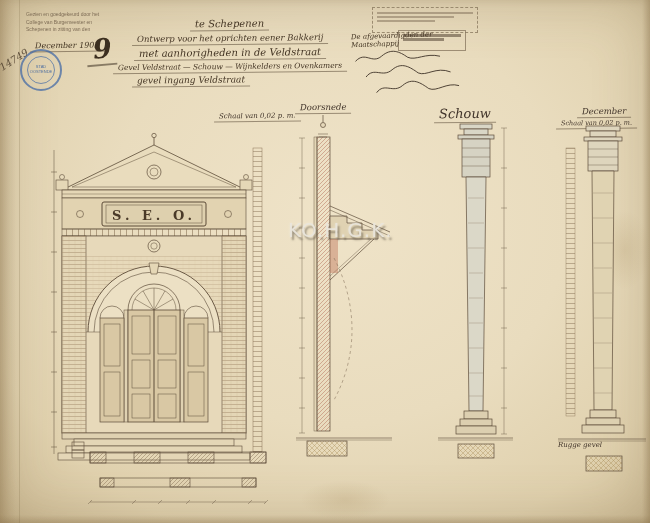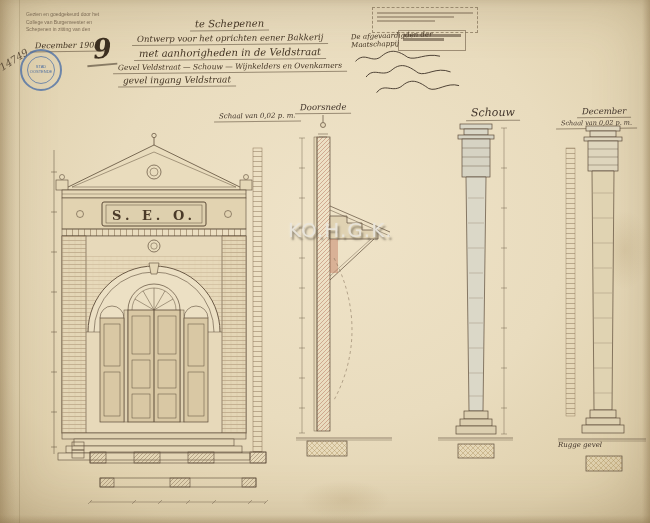--- a/index.html
+++ b/index.html
@@ -28,30 +28,30 @@
   #archive-number{left:-2px;top:54px;font-size:10px;transform:rotate(-32deg);opacity:.8}
   #stamp-box-1{left:372px;top:7px;width:96px;height:20px;border:1px dashed rgba(139,122,96,.8);padding:2px 4px}
   #stamp-box-1 .bar{height:2px;margin:2px 0;background:rgba(125,108,85,.5)}
   #stamp-box-2{left:398px;top:30px;width:58px;height:15px;border:1px solid rgba(125,108,85,.7);padding:2px 4px}
   #stamp-box-2 .bar{height:3px;margin:1px 0;background:rgba(95,80,62,.6)}
   
   #title{left:104px;top:18px;width:252px;text-align:center}
   #title div{margin-bottom:2px}
   .t1{font-size:11px}.t2{font-size:10px}.t3{font-size:8.5px}.t4{font-size:10px}
   .t5{font-size:7.5px}.t6{font-size:8px}
-  .t7{font-size:9px;text-align:left;margin-left:14px}
+  .t7{font-size:9px;text-align:left;margin-left:28px}
   #sheet-number{left:86px;top:33px;font-size:27px;font-weight:bold;color:#3c2f20;
     transform:rotate(-5deg);border-bottom:2px solid rgba(60,47,32,.55);padding:0 4px 0 7px}
   
   #signatures{left:352px;top:31px;width:126px;transform:rotate(-2deg)}
   #signatures .cap{font-size:7px}
   
   .lbl{font-style:italic;color:#41342a}
   #lbl-doorsnede{left:295px;top:102px;font-size:8.5px}
-  #lbl-schouw{left:466px;top:106px;font-size:11px}
+  #lbl-schouw{left:434px;top:106px;font-size:13px}
   #lbl-voorzijde{left:577px;top:106px;font-size:8.5px}
   #lbl-scale-left{left:214px;top:112px;font-size:7px}
   #lbl-scale-right{left:556px;top:119px;font-size:6.5px}
   #lbl-plan{left:136px;top:437px;font-size:11px}
   #lbl-rugge{left:558px;top:441px;font-size:7px}
   
   #watermark{left:288px;top:218px;font-family:"DejaVu Sans",sans-serif;font-weight:400;
     font-size:20px;letter-spacing:1px;color:rgba(233,229,219,.95);
     text-shadow:2px 3px 2px rgba(88,78,62,.55),0 0 3px rgba(255,255,248,.35)}
   #watermark .wm2{margin-top:30px}

